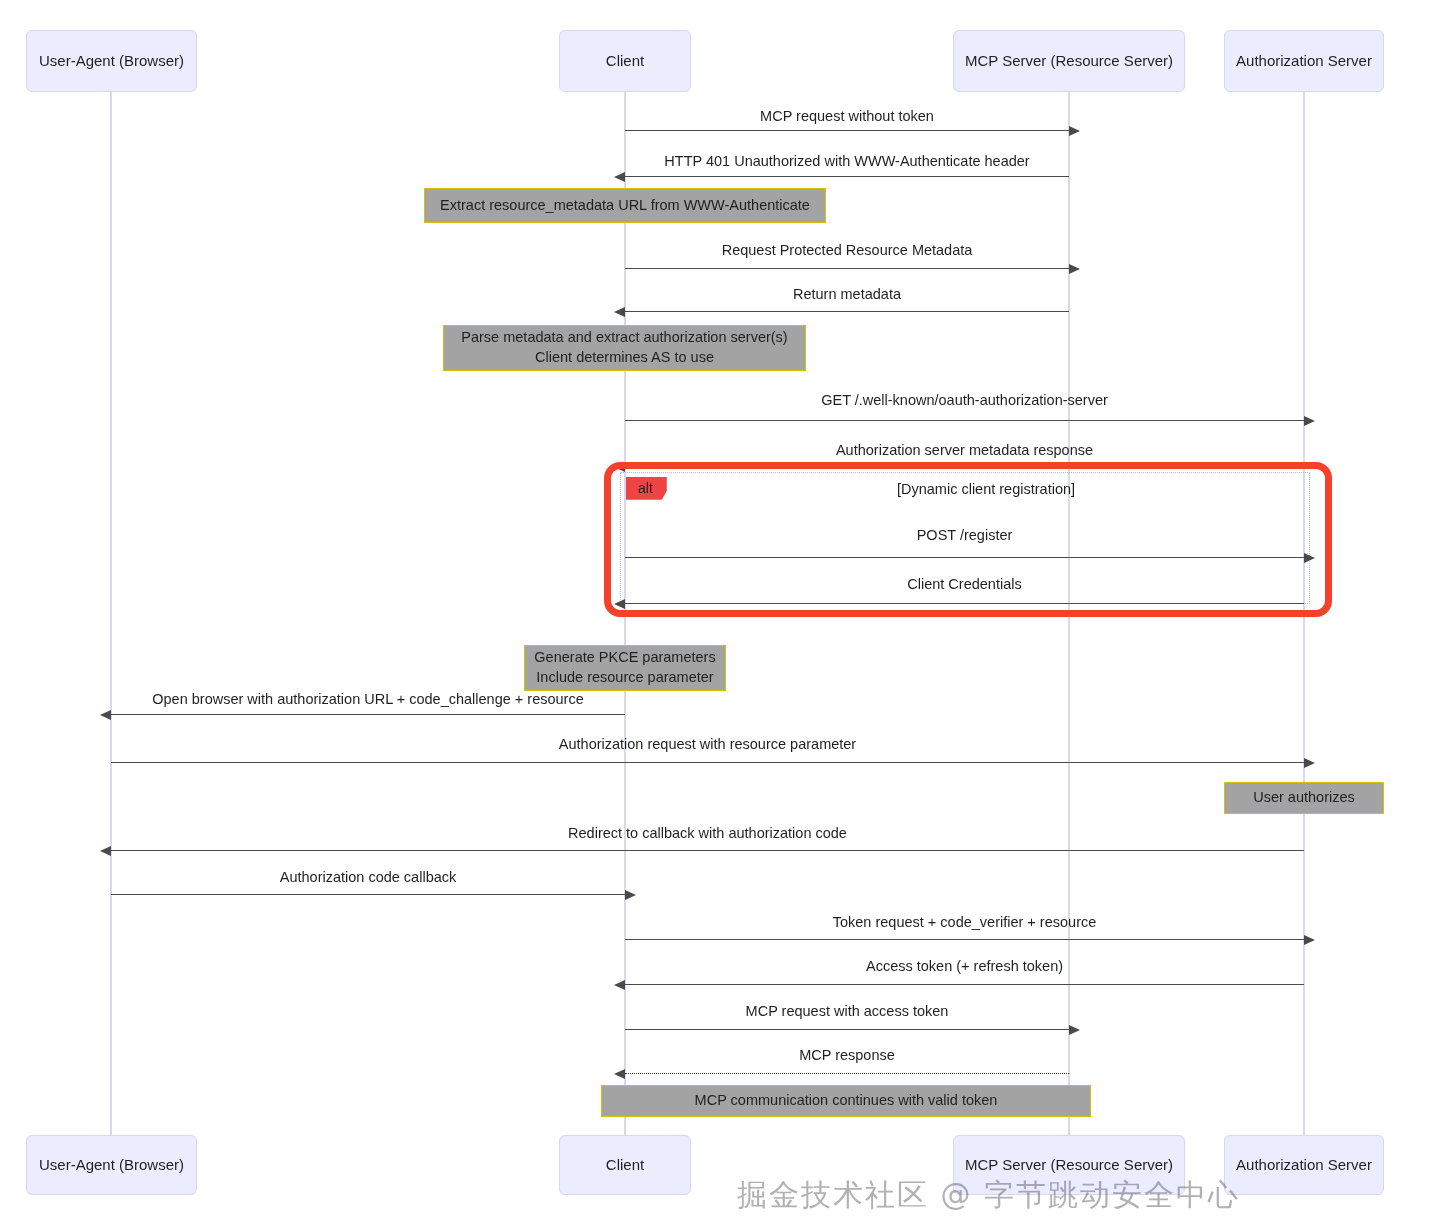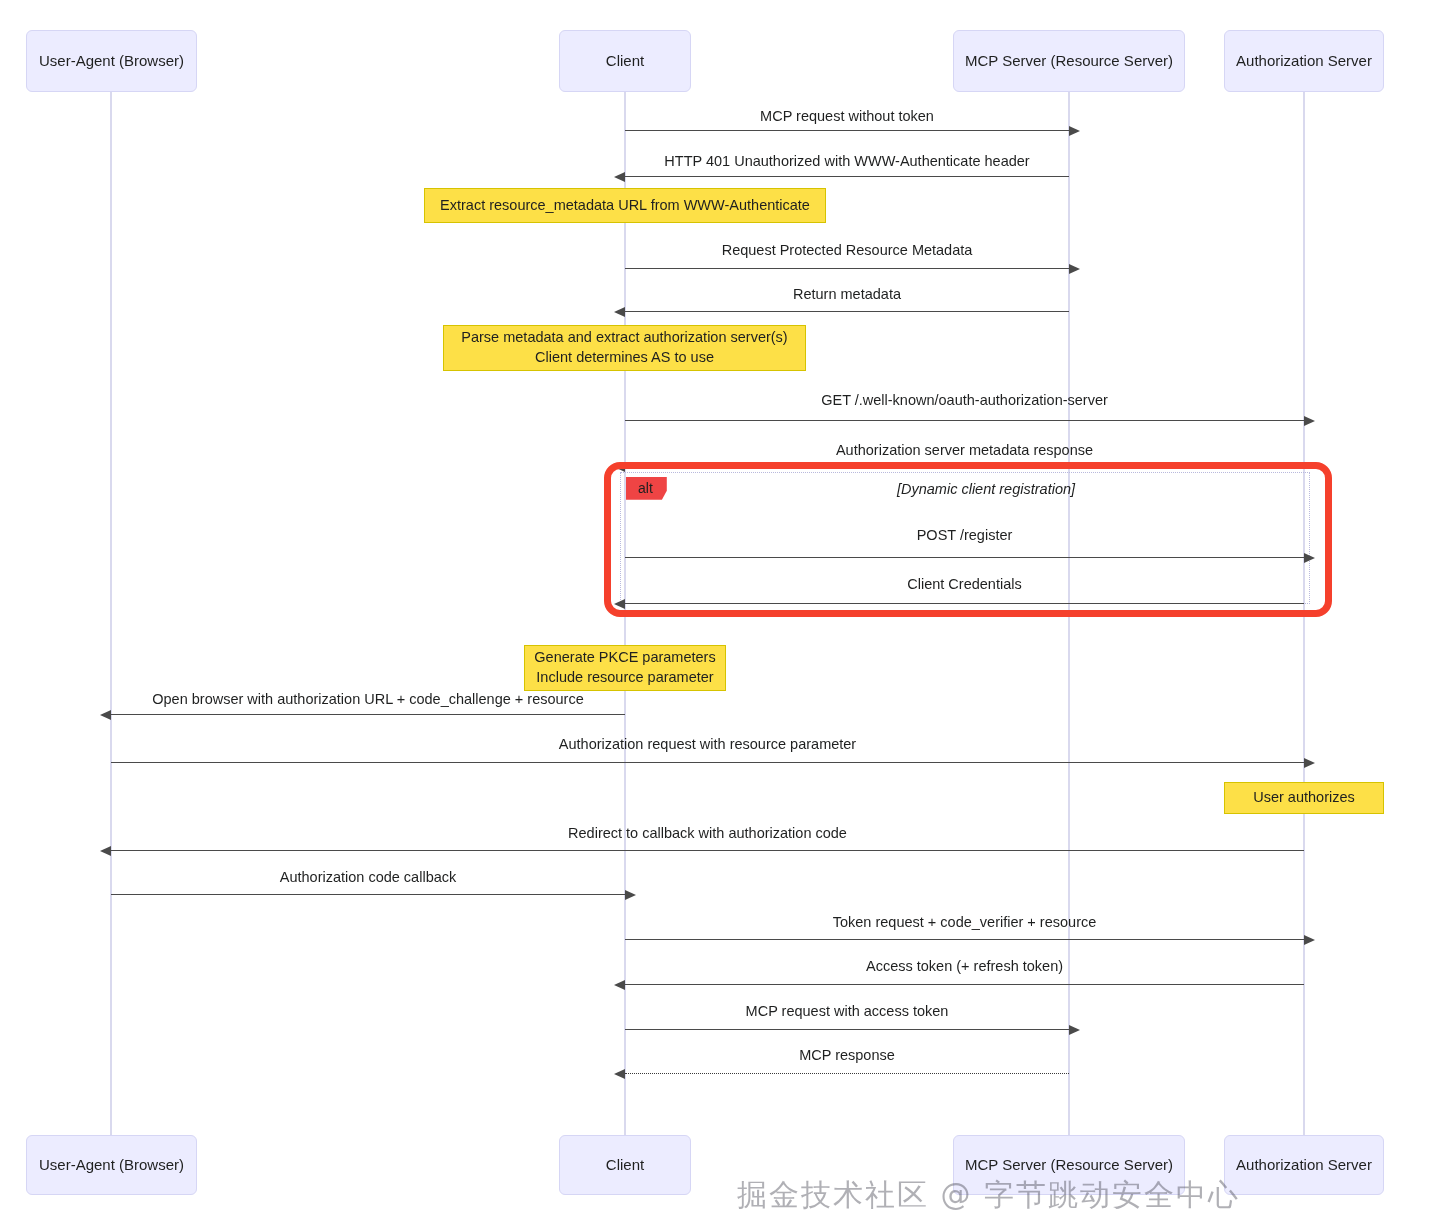--- a/index.html
+++ b/index.html
@@ -74,21 +74,21 @@
     font-size: 14.5px;
     color: #1f2020;
     white-space: nowrap;
     transform: translateX(-50%);
     line-height: 1;
   }
   
   .note {
     position: absolute;
     box-sizing: border-box;
-    background: #fde047;
+    background: #a3a3a3;
     border: 1px solid #d6c300;
     color: #1f2020;
     font-size: 14.5px;
     display: flex;
     flex-direction: column;
     align-items: center;
     justify-content: center;
     text-align: center;
     line-height: 1.35;
     padding: 4px 12px;
@@ -112,21 +112,20 @@
     -webkit-clip-path: polygon(0 0, 100% 0, 100% 60%, 88% 100%, 0 100%);
     clip-path: polygon(0 0, 100% 0, 100% 60%, 88% 100%, 0 100%);
   }
   .alt-title {
     position: absolute;
     font-size: 14.5px;
     color: #1f2020;
     white-space: nowrap;
     transform: translateX(-50%);
     font-weight: 400;
-    font-style: italic;
   }
   
   .highlight-rect {
     position: absolute;
     box-sizing: border-box;
     border: 7px solid #f5402c;
     border-radius: 16px;
     pointer-events: none;
     background: transparent;
   }
@@ -222,20 +221,23 @@
       <div>Parse metadata and extract authorization server(s)</div>
       <div>Client determines AS to use</div>
     </div>
     <div class="note" style="left: 524px; top: 624px; width: 202px; height: 46px; margin-top: 21px;">
       <div>Generate PKCE parameters</div>
       <div>Include resource parameter</div>
     </div>
     <div class="note" style="left: 1224px; top: 773px; width: 160px; height: 32px; margin-top: 9px;">
       <div>User authorizes</div>
     </div>
+    <div class="note" style="left: 601px; top: 1085px; width: 490px; height: 32px;">
+      <div>MCP communication continues with valid token</div>
+    </div>
     <div class="participant" style="left: 26px; top: 30px; width: 171px; height: 62px;">
       <span>User-Agent (Browser)</span>
     </div>
     <div class="participant" style="left: 26px; top: 1135px; width: 171px; height: 60px;">
       <span>User-Agent (Browser)</span>
     </div>
     <div class="participant" style="left: 559px; top: 30px; width: 132px; height: 62px;">
       <span>Client</span>
     </div>
     <div class="participant" style="left: 559px; top: 1135px; width: 132px; height: 60px;">

